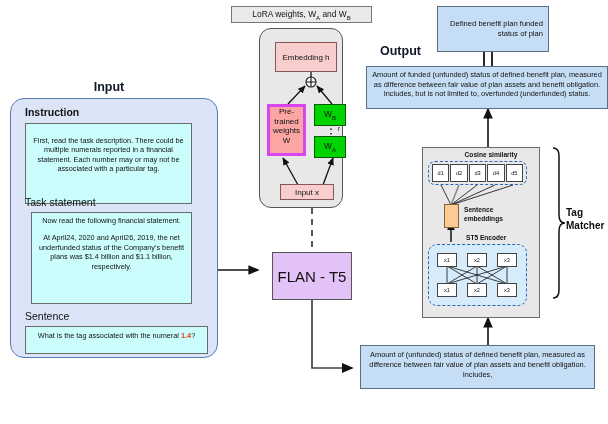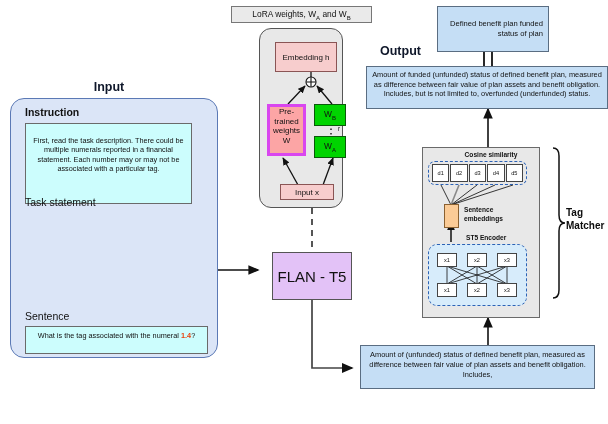--- a/index.html
+++ b/index.html
@@ -86,20 +86,24 @@
   <div class="abs input-panel" style="left:10px;top:98px;width:208px;height:260px;"></div>
 
   <div class="abs sub-bold" style="left:25px;top:106px;">Instruction</div>
 
   <div class="abs cyan-box tiny" style="left:25px;top:123px;width:167px;height:81px;padding:12px 4px 0 4px;">
     <span>First, read the task description. There could be multiple numerals reported in a financial statement. Each number may or may not be associated with a particular tag.</span>
   </div>
 
   <div class="abs sub-plain" style="left:25px;top:196px;">Task statement</div>
 
+  <div class="abs cyan-box" style="left:31px;top:212px;width:161px;height:92px;padding:3px 4px 0 4px;">
+    <div class="tiny">Now read the following financial statement.</div>
+    <div class="tiny" style="margin-top:8px;">At April24, 2020 and April26, 2019, the net underfunded status of the Company's benefit plans was $1.4 billion and $1.1 billion, respectively.</div>
+  </div>
 
   <div class="abs sub-plain" style="left:25px;top:310px;">Sentence</div>
 
   <div class="abs cyan-box" style="left:25px;top:326px;width:183px;height:28px;padding:4px 4px 0 4px;">
     <div class="tiny">
       <span>What is the tag associated with the numeral </span><span class="numhl">1.4</span><span>?</span>
     </div>
   </div>
 
   <div class="abs lora-cap" style="left:231px;top:6px;width:141px;height:17px;">

